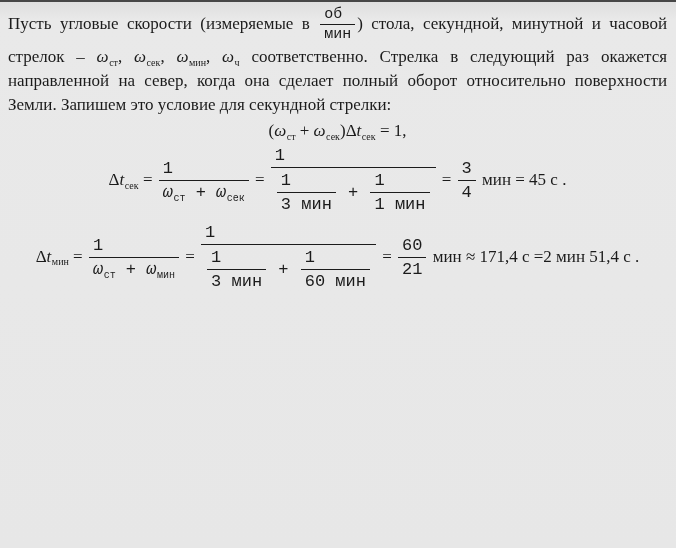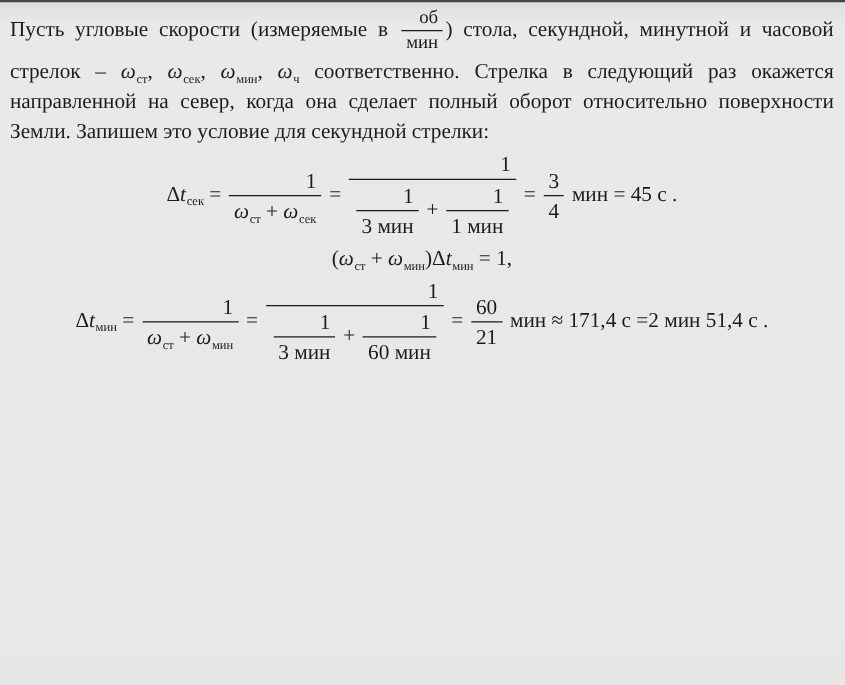--- a/index.html
+++ b/index.html
@@ -41,39 +41,40 @@
   i.mvar { font-style: italic; }
   sub.msub {
     font-size: 10px;
     line-height: 0;
     vertical-align: -4px;
     margin-left: 0.5px;
   }
   .frac {
     display: inline-block;
     vertical-align: middle;
-    text-align: right;
+    text-align: left;
     margin: 1px 2px;
+    font-family: Liberation Mono, monospace;
   }
   .frac > .num {
     display: block;
     border-bottom: 1px solid #1b1b1b;
     padding: 0 4px 1px 4px;
   }
   .frac > .den {
     display: block;
     padding: 1px 4px 0 4px;
   }
   
   .p .frac { font-size: 15px; line-height: 1.15; }
 </style>
 </head>
 <body>
 
 <div class="top-border"></div>
 <div class="page">
   <div id="doc">
       <div class="p"><span class="mtext">Пусть угловые скорости (измеряемые в </span><span class="frac"><span class="num"><span class="mtext">об</span></span><span class="den"><span class="mtext">мин</span></span></span><span class="mtext">) стола, секундной, минутной и часовой стрелок – </span><i class="mvar">ω</i><sub class="msub">ст</sub><span class="mtext">, </span><i class="mvar">ω</i><sub class="msub">сек</sub><span class="mtext">, </span><i class="mvar">ω</i><sub class="msub">мин</sub><span class="mtext">, </span><i class="mvar">ω</i><sub class="msub">ч</sub><span class="mtext"> соответственно. Стрелка в следующий раз окажется направленной на север, когда она сделает полный оборот относительно поверхности Земли. Запишем это условие для секундной стрелки:</span></div>
+      <div class="formula"><span class="mtext">(</span><i class="mvar">ω</i><sub class="msub">ст</sub><span class="mtext"> + </span><i class="mvar">ω</i><sub class="msub">сек</sub><span class="mtext">)Δ</span><i class="mvar">t</i><sub class="msub">сек</sub><span class="mtext"> = 1,</span></div>
       <div class="formula"><span class="mtext">Δ</span><i class="mvar">t</i><sub class="msub">сек</sub><span class="mtext"> = </span><span class="frac"><span class="num"><span class="mtext">1</span></span><span class="den"><i class="mvar">ω</i><sub class="msub">ст</sub><span class="mtext"> + </span><i class="mvar">ω</i><sub class="msub">сек</sub></span></span><span class="mtext"> = </span><span class="frac"><span class="num"><span class="mtext">1</span></span><span class="den"><span class="frac"><span class="num"><span class="mtext">1</span></span><span class="den"><span class="mtext">3 мин</span></span></span><span class="mtext"> + </span><span class="frac"><span class="num"><span class="mtext">1</span></span><span class="den"><span class="mtext">1 мин</span></span></span></span></span><span class="mtext"> = </span><span class="frac"><span class="num"><span class="mtext">3</span></span><span class="den"><span class="mtext">4</span></span></span><span class="mtext"> мин = 45 с .</span></div>
-      <div class="formula"><span class="mtext">(</span><i class="mvar">ω</i><sub class="msub">ст</sub><span class="mtext"> + </span><i class="mvar">ω</i><sub class="msub">мин</sub><span class="mtext">)Δ</span><i class="mvar">t</i><sub class="msub">мин</sub><span class="mtext"> = 1,</span></div>
       <div class="formula"><span class="mtext">Δ</span><i class="mvar">t</i><sub class="msub">мин</sub><span class="mtext"> = </span><span class="frac"><span class="num"><span class="mtext">1</span></span><span class="den"><i class="mvar">ω</i><sub class="msub">ст</sub><span class="mtext"> + </span><i class="mvar">ω</i><sub class="msub">мин</sub></span></span><span class="mtext"> = </span><span class="frac"><span class="num"><span class="mtext">1</span></span><span class="den"><span class="frac"><span class="num"><span class="mtext">1</span></span><span class="den"><span class="mtext">3 мин</span></span></span><span class="mtext"> + </span><span class="frac"><span class="num"><span class="mtext">1</span></span><span class="den"><span class="mtext">60 мин</span></span></span></span></span><span class="mtext"> = </span><span class="frac"><span class="num"><span class="mtext">60</span></span><span class="den"><span class="mtext">21</span></span></span><span class="mtext"> мин ≈ 171,4 с =2 мин 51,4 с .</span></div>
     </div>
 </div>
 
 </body></html>

